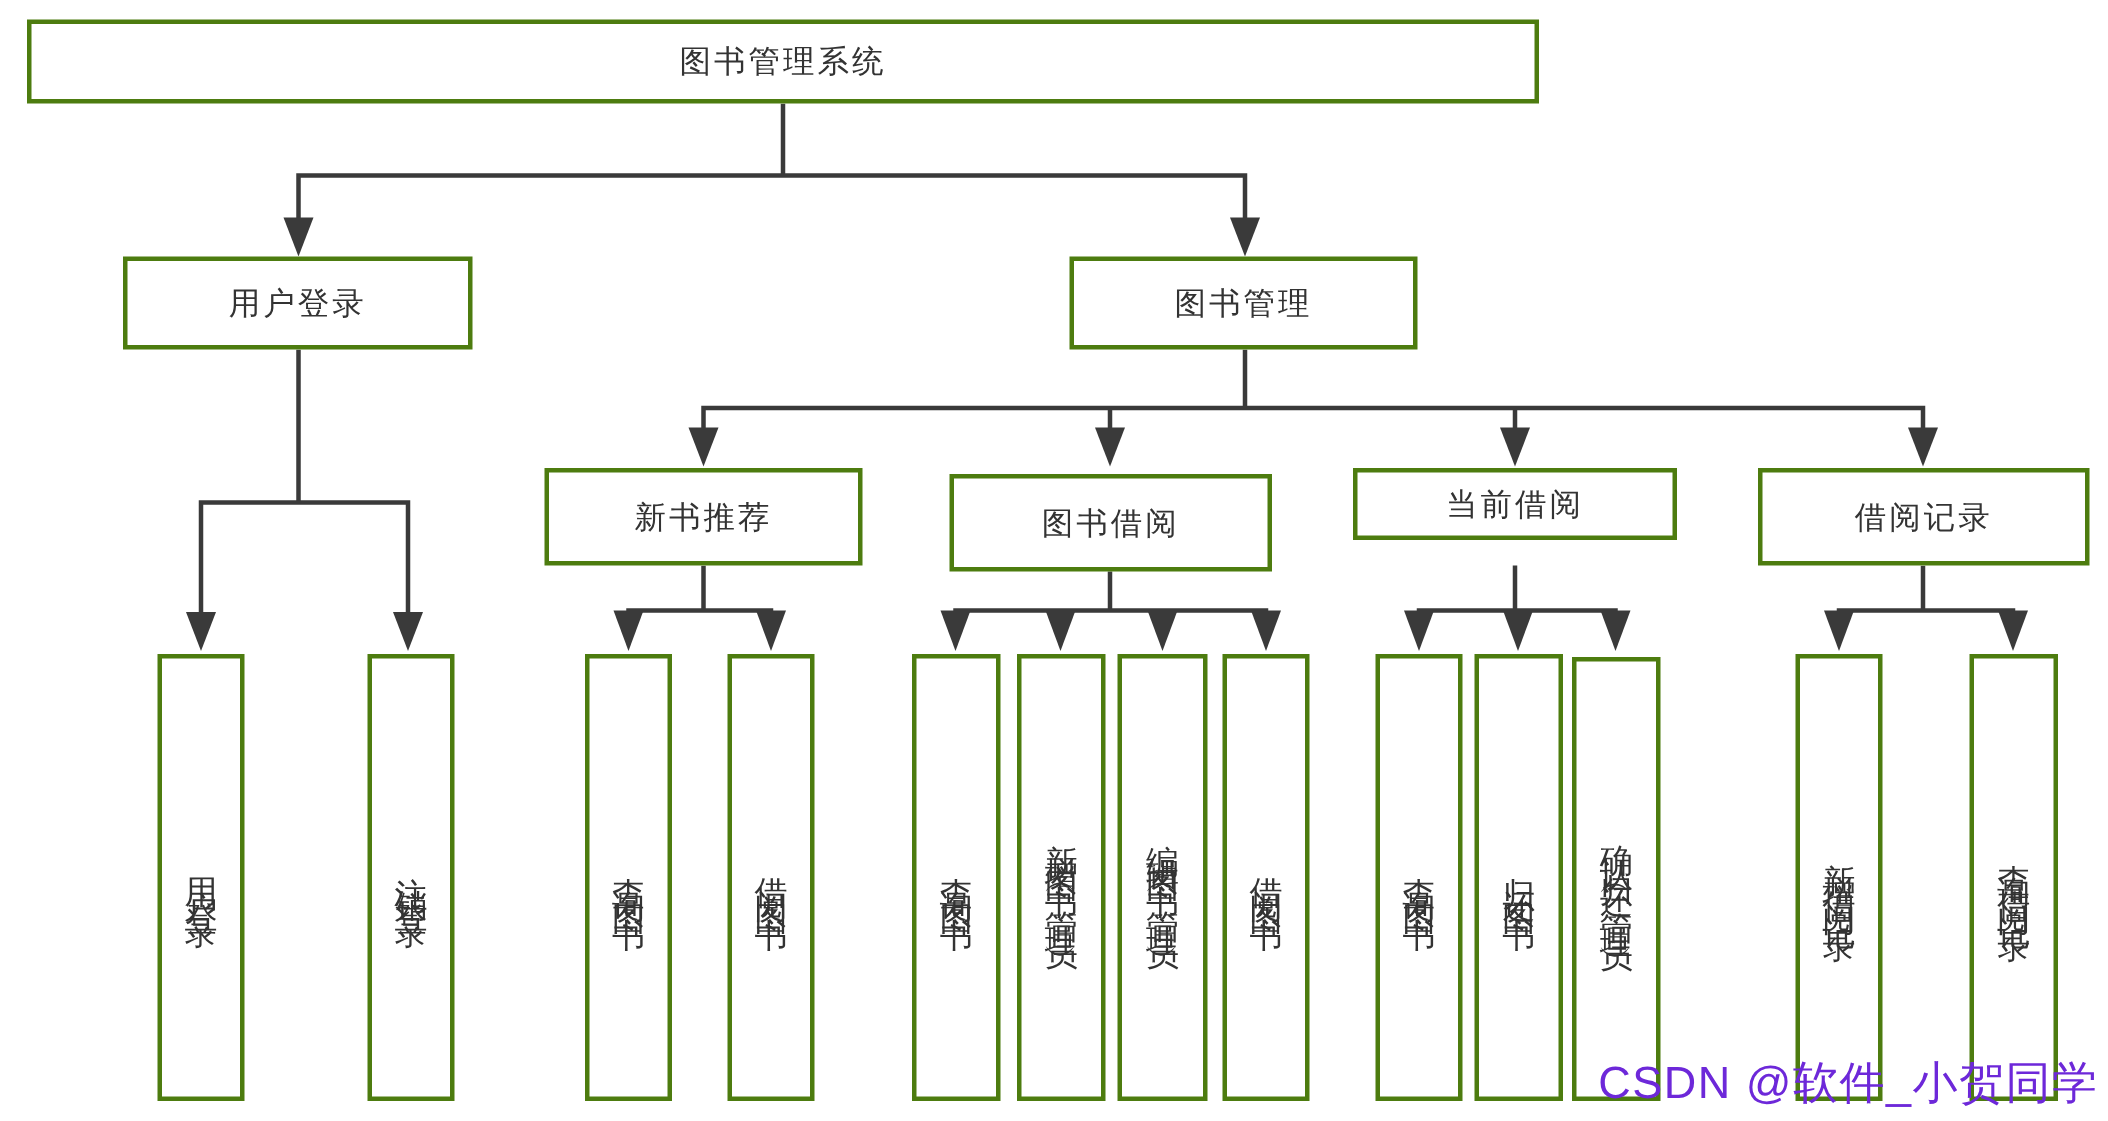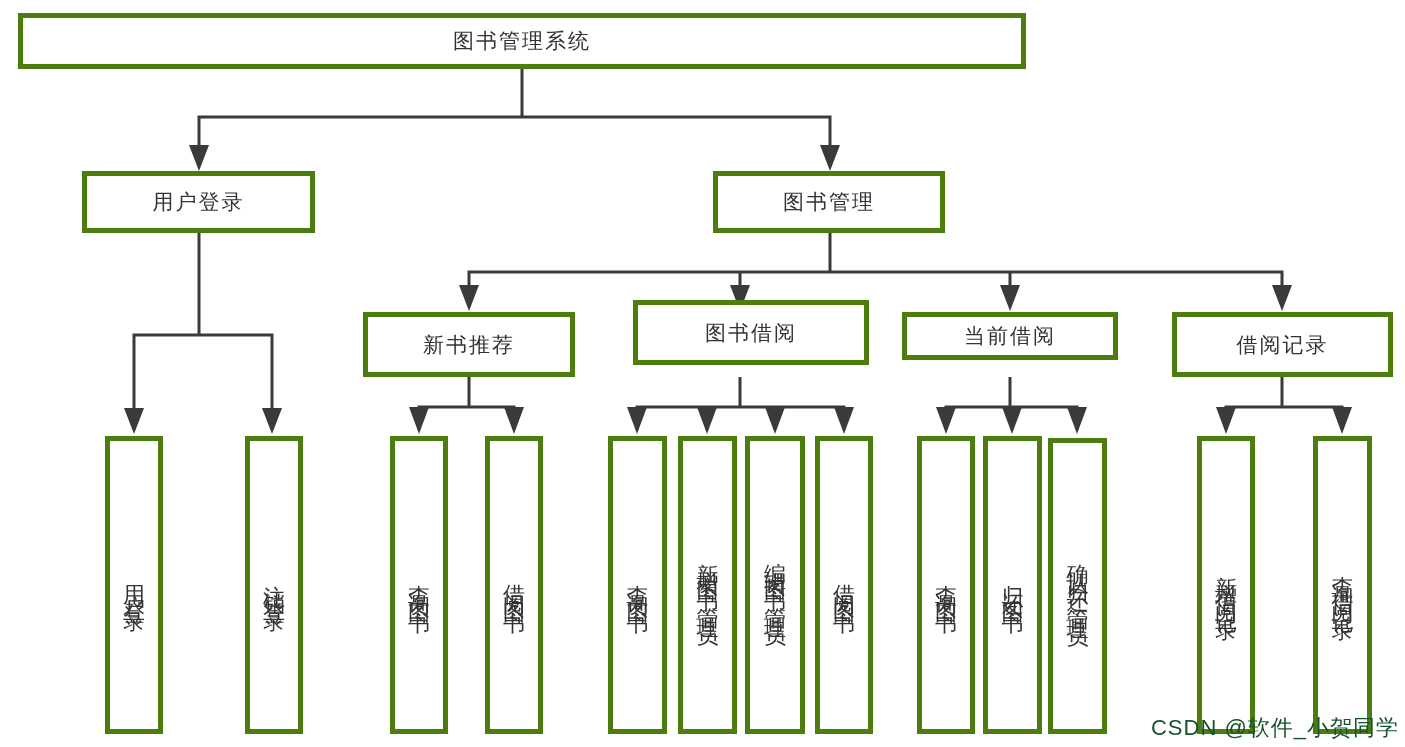--- a/index.html
+++ b/index.html
@@ -14,21 +14,21 @@
   .connectors {
     position: absolute;
     left: 0; top: 0;
     width: 1405px; height: 747px;
     pointer-events: none;
   }
   .node {
     position: absolute;
     box-sizing: border-box;
     background: #ffffff;
-    border: 5px solid #4d7c0f;
+    border: 3px solid #4d7c0f;
     display: flex;
     align-items: center;
     justify-content: center;
     color: #333333;
     font-size: 21px;
     letter-spacing: 2px;
     white-space: nowrap;
     z-index: 2;
   }
   .node.leaf {
@@ -36,22 +36,22 @@
     text-orientation: mixed;
     font-size: 22px;
     letter-spacing: 9px;
     line-height: 1;
     white-space: normal;
   }
   .watermark {
     position: absolute;
     right: 6px;
     bottom: 4px;
-    color: #14532d;
-    font-size: 22px;
+    color: #6d28d9;
+    font-size: 30px;
     letter-spacing: 1px;
     z-index: 3;
   }
 </style>
 </head>
 <body>
 
 <div class="canvas">
 
   <svg class="connectors" viewBox="0 0 1405 747" xmlns="http://www.w3.org/2000/svg">
@@ -124,21 +124,21 @@
   <div class="node" style="left:82px; top:171px; width:233px; height:62px;">
     <span>用户登录</span>
   </div>
   <div class="node" style="left:363px; top:312px; width:212px; height:65px;">
     <span>新书推荐</span>
   </div>
 
   <div class="node" style="left:713px; top:171px; width:232px; height:62px;">
     <span>图书管理</span>
   </div>
-  <div class="node" style="left:633px; top:300px; width:236px; height:65px;">
+  <div class="node" style="left:633px; top:316px; width:215px; height:65px;">
     <span>图书借阅</span>
   </div>
   <div class="node" style="left:902px; top:312px; width:216px; height:48px;">
     <span>当前借阅</span>
   </div>
   <div class="node" style="left:1172px; top:312px; width:221px; height:65px;">
     <span>借阅记录</span>
   </div>
 
   <div class="node leaf" style="left:105px; top:436px; width:58px; height:298px;">

